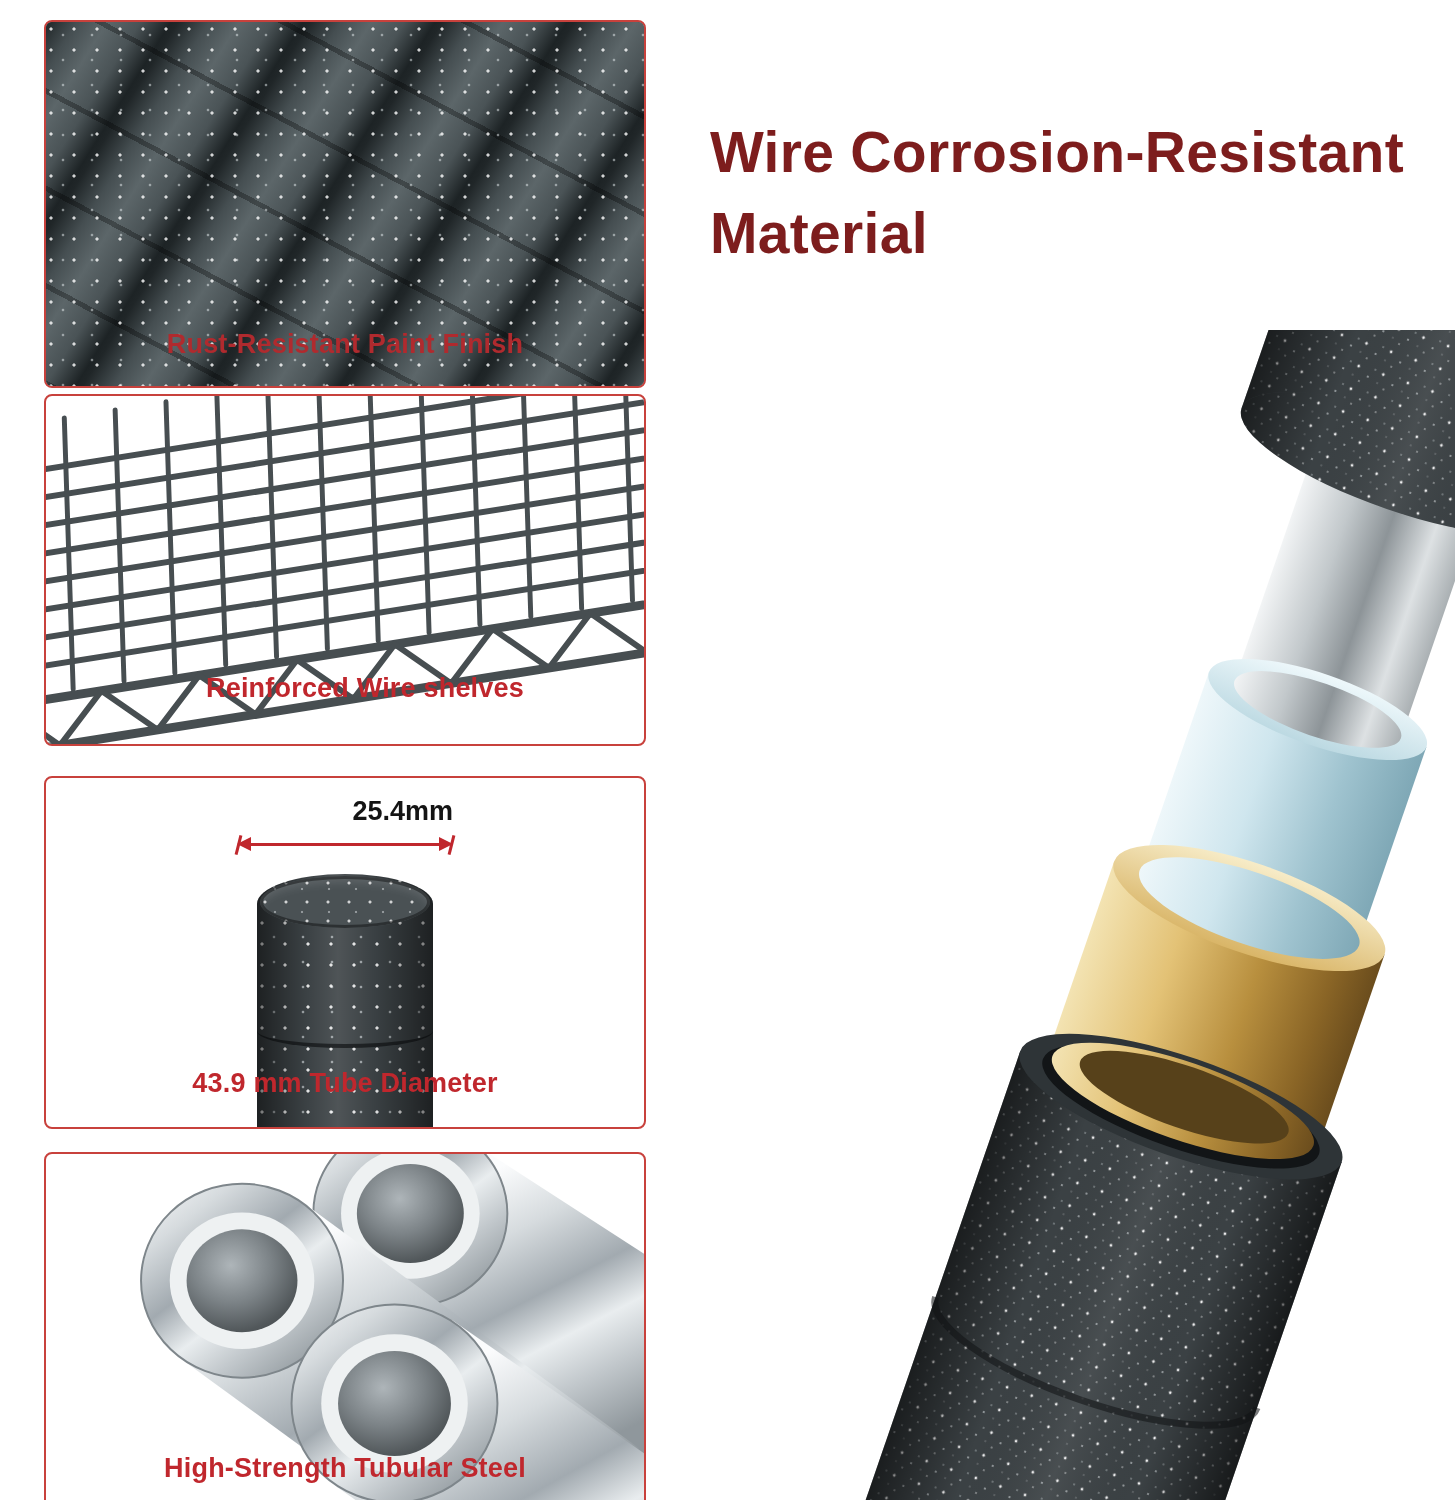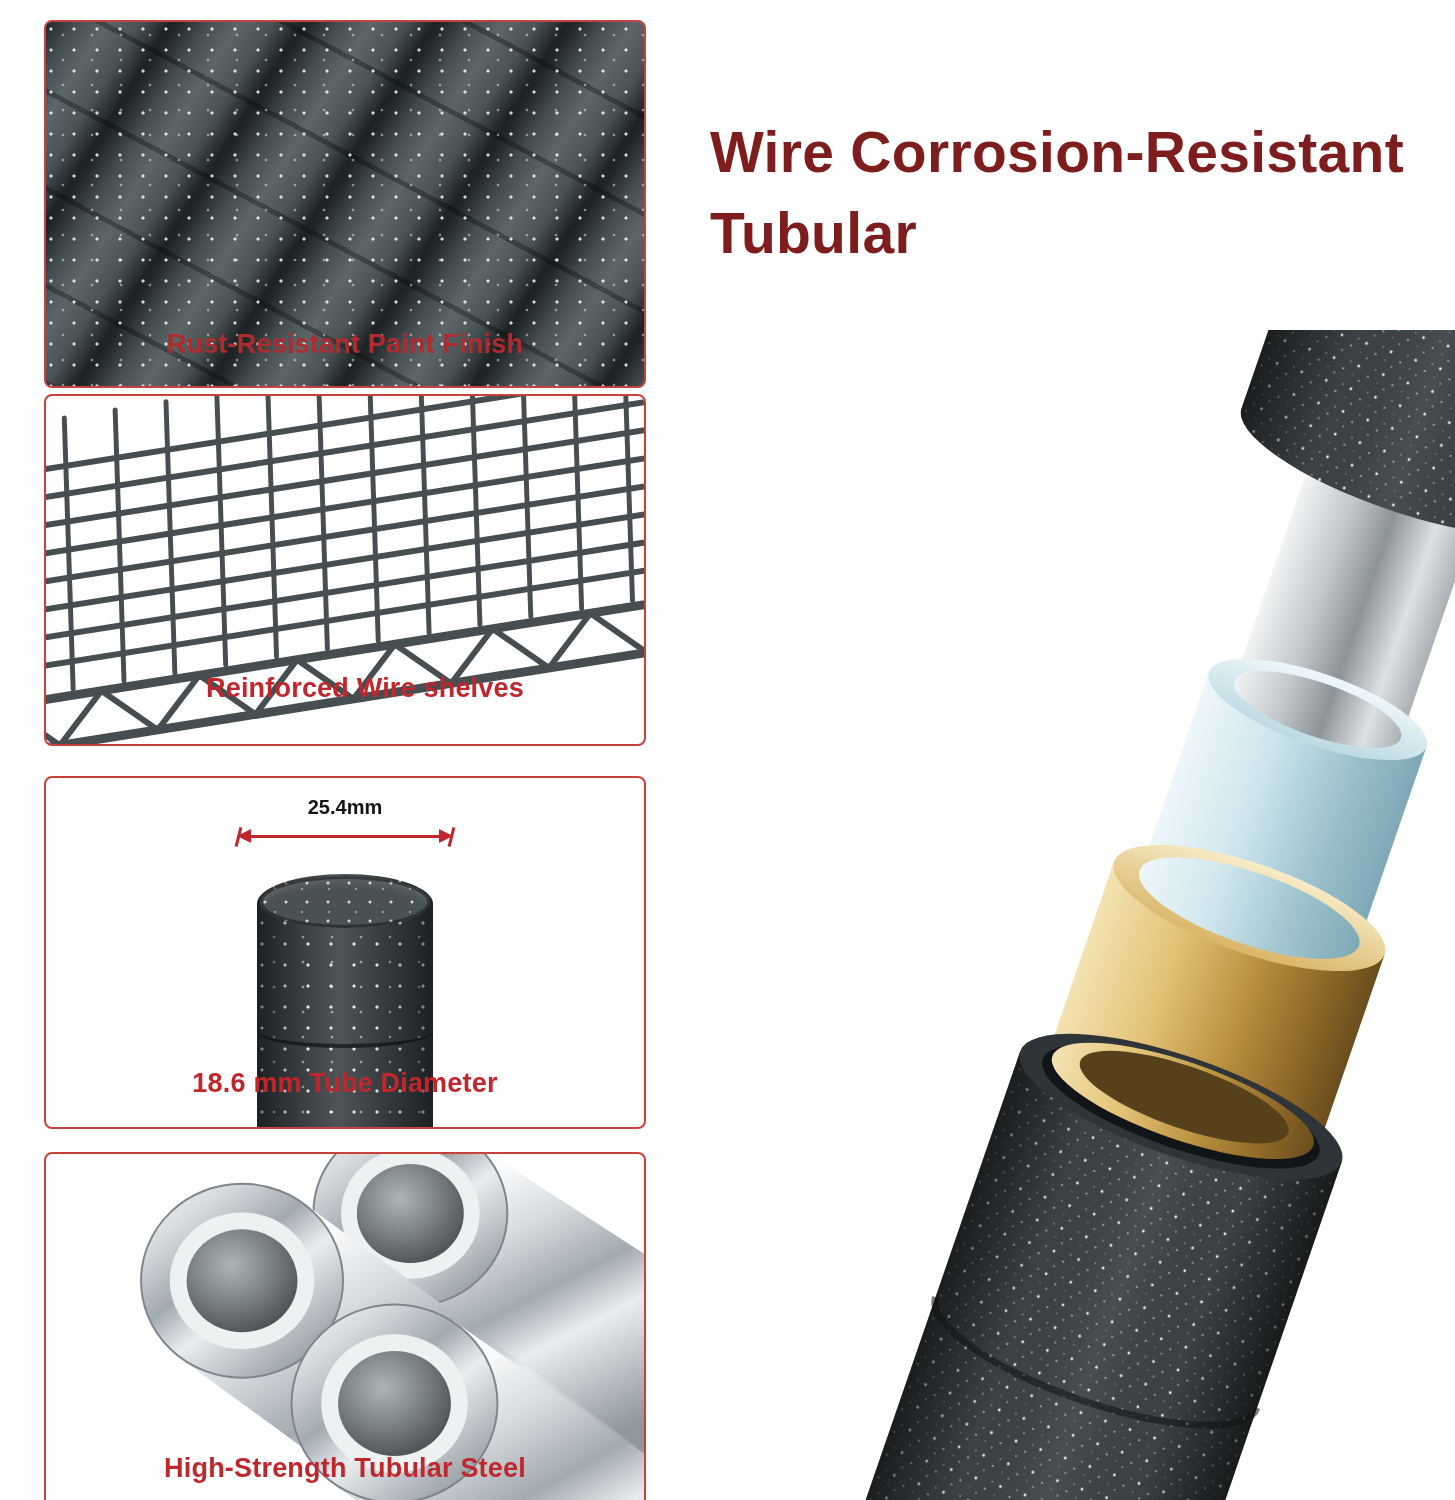--- a/index.html
+++ b/index.html
@@ -54,21 +54,21 @@
   .tube3-top{position:absolute;top:2px;left:3px;right:3px;height:52px;border-radius:50%;
     background-color:#4a5154;
     background-image:radial-gradient(circle at 5px 7px, rgba(255,255,255,.75) 1.1px, transparent 1.9px),
                      radial-gradient(circle at 15px 13px, rgba(233,239,241,.45) .9px, transparent 1.6px);
     background-size:21px 19px, 27px 23px;
     box-shadow:inset 0 0 0 3px rgba(0,0,0,.4), inset 0 6px 10px rgba(255,255,255,.12);}
   .tube3-seam{position:absolute;left:0;right:0;top:54%;height:30px;border-radius:50%;
     border-bottom:4px solid rgba(8,10,11,.6);}
 
   .dim{position:absolute;top:18px;left:50%;transform:translateX(-50%);width:216px;z-index:4;}
-  .dim-label{text-align:center;font-size:20px;font-weight:bold;color:#141414;margin-bottom:8px;}
+  .dim-label{text-align:right;font-size:27px;font-weight:bold;color:#141414;margin-bottom:8px;}
   .dim-rule{position:relative;height:20px;}
   .dim-line{position:absolute;left:12px;right:12px;top:8px;height:3px;background:#c0272d;}
   .dim-line::before{content:"";position:absolute;left:-12px;top:-6px;border-top:7px solid transparent;
     border-bottom:7px solid transparent;border-right:14px solid #c0272d;}
   .dim-line::after{content:"";position:absolute;right:-12px;top:-6px;border-top:7px solid transparent;
     border-bottom:7px solid transparent;border-left:14px solid #c0272d;}
   .dim-tick{position:absolute;top:0;width:3px;height:20px;background:#c0272d;transform:rotate(14deg);}
   .dim-tick.left{left:0;}
   .dim-tick.right{right:0;}
 
@@ -134,21 +134,21 @@
         <div class="dim-tick right"></div>
         <div class="dim-line"></div>
       </div>
     </div>
     <div class="tube3">
       <div class="tube3-body speckle"></div>
       <div class="tube3-shade"></div>
       <div class="tube3-top"></div>
       <div class="tube3-seam"></div>
     </div>
-    <figcaption class="caption">18.6 mm Tube Diameter</figcaption>
+    <figcaption class="caption">43.9 mm Tube Diameter</figcaption>
   </figure>
 
   <figure class="panel" id="panel-steel">
     <svg viewBox="0 0 604 358">
       <defs>
         <linearGradient id="chromeGrad" x1="0" y1="0" x2=".8" y2="1">
           <stop offset="0" stop-color="#fbfcfd"></stop>
           <stop offset=".22" stop-color="#d6dbde"></stop>
           <stop offset=".45" stop-color="#a2aab0"></stop>
           <stop offset=".62" stop-color="#e9edef"></stop>
@@ -179,21 +179,21 @@
         <ellipse cx="352" cy="252" rx="104" ry="100" fill="url(#chromeGrad)" stroke="#7e868b" stroke-width="2"></ellipse>
         <ellipse cx="352" cy="252" rx="74" ry="70" fill="#eef1f2"></ellipse>
         <ellipse cx="352" cy="252" rx="57" ry="53" fill="url(#holeGrad)"></ellipse>
       </g>
     </svg>
     <figcaption class="caption">High-Strength Tubular Steel</figcaption>
   </figure>
 
   <h1 class="title">
     <span>Wire Corrosion-Resistant</span><br>
-    <span>Tubular</span>
+    <span>Material</span>
   </h1>
 
   <div class="cutaway-wrap">
     <svg viewBox="0 0 815 1170">
       <defs>
         <pattern id="spk" width="26" height="24" patternUnits="userSpaceOnUse">
           <rect width="26" height="24" fill="#3b4144"></rect>
           <circle cx="5" cy="6" r="1.4" fill="#ffffff" opacity=".9"></circle>
           <circle cx="17" cy="13" r="1.1" fill="#e9eff1" opacity=".6"></circle>
           <circle cx="10" cy="20" r="1" fill="#ffffff" opacity=".45"></circle>

